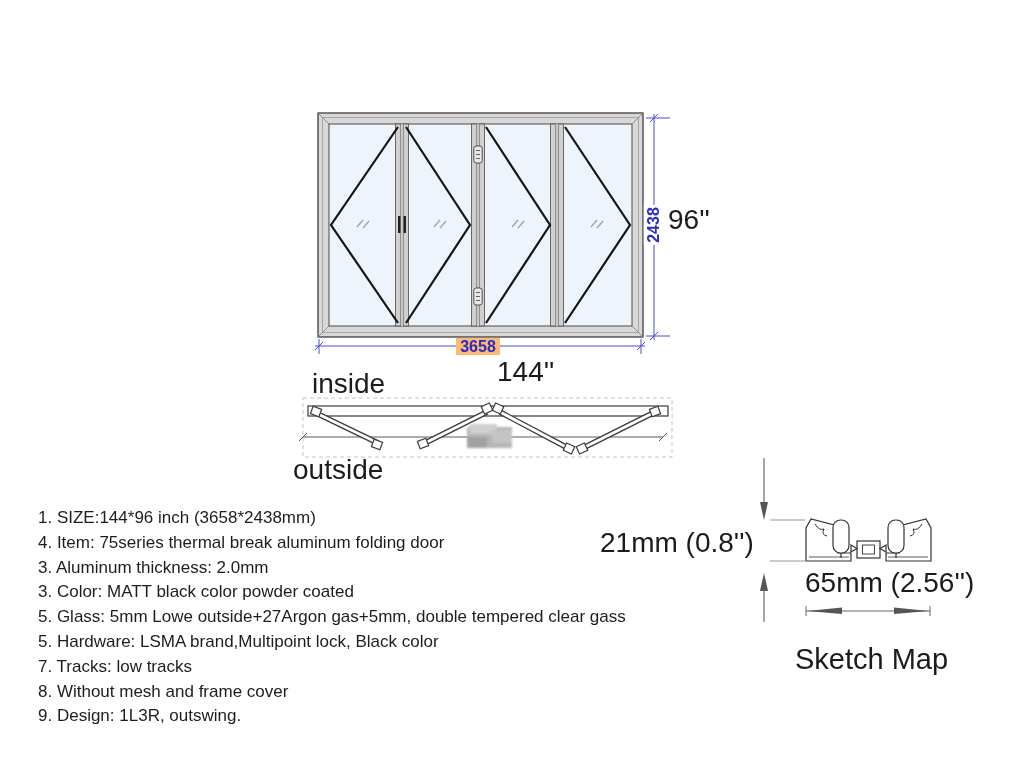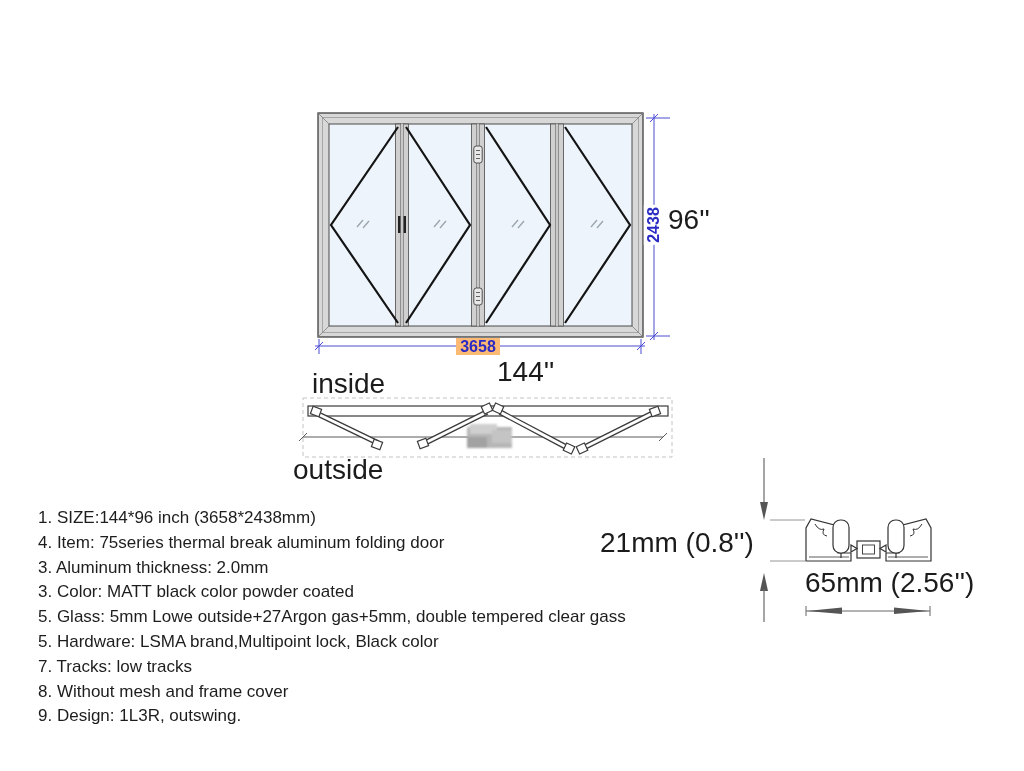--- a/index.html
+++ b/index.html
@@ -213,14 +213,15 @@
   <div class="spec-line">3. Color: MATT black color powder coated</div>
   <div class="spec-line">5. Glass: 5mm Lowe outside+27Argon gas+5mm, double tempered clear gass</div>
   <div class="spec-line">5. Hardware: LSMA brand,Multipoint lock, Black color</div>
   <div class="spec-line">7. Tracks: low tracks</div>
   <div class="spec-line">8. Without mesh and frame cover</div>
   <div class="spec-line">9. Design: 1L3R, outswing.</div>
 </div>
 
 <div class="lbl lbl-big" style="left:600px;top:521px;margin-top:8px;">21mm (0.8'')</div>
 <div class="lbl lbl-big" style="left:786px;top:569px;margin-left:19px;">65mm (2.56'')</div>
+<div class="lbl" style="left:795px;top:645px;font-size:29px;">Sketch Map</div>
 
 </div>
 
 </body></html>

